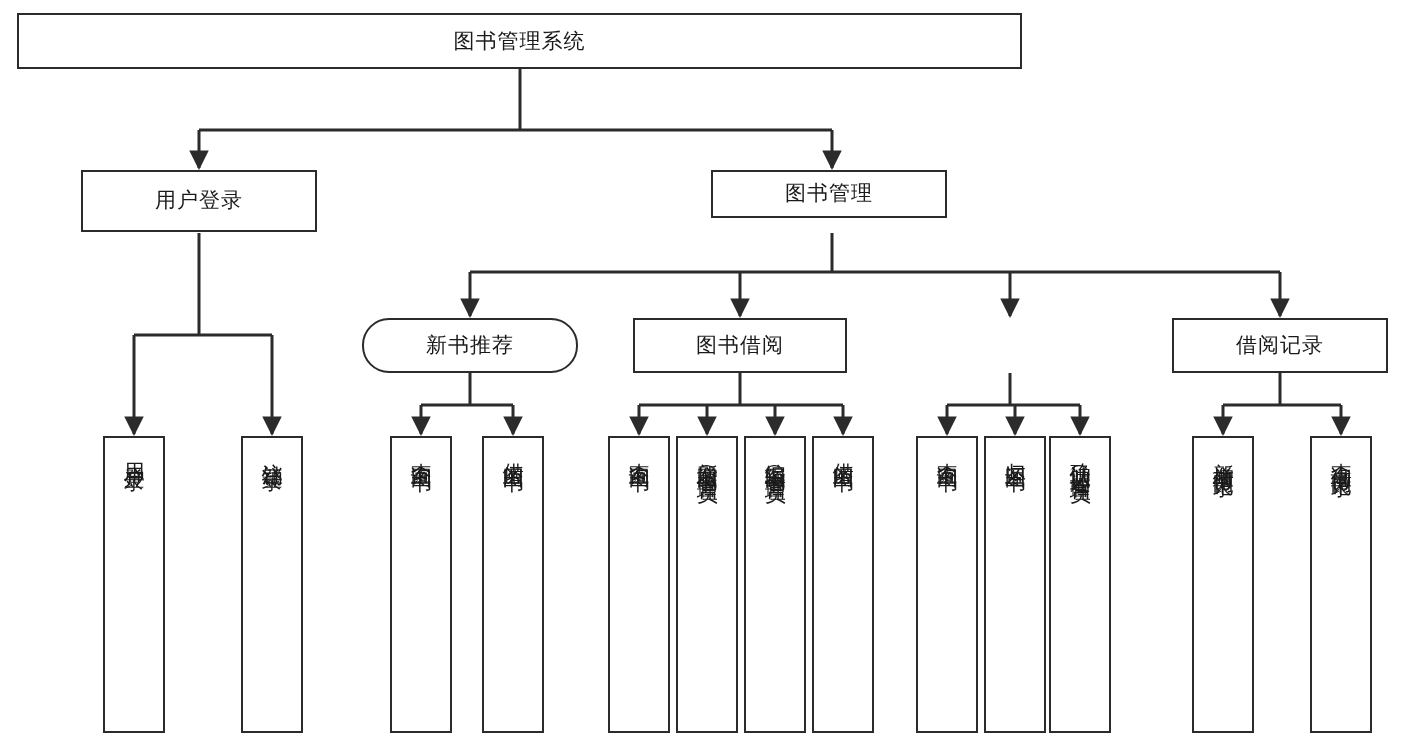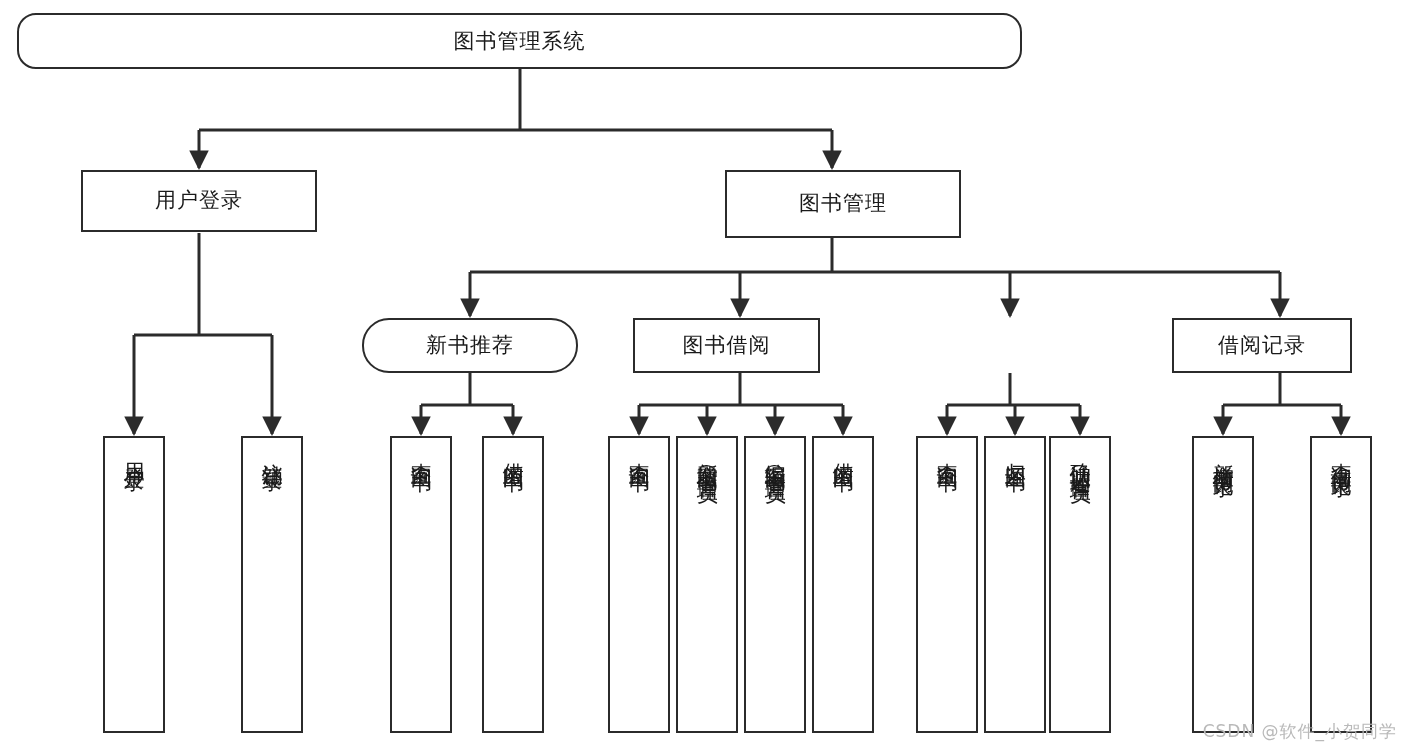--- a/index.html
+++ b/index.html
@@ -35,21 +35,20 @@
   }
   .node.horiz{
     font-size:21px;
     line-height:1.2;
     letter-spacing:1px;
     padding:0 6px;
   }
   .node.root{
     font-size:21px;
     letter-spacing:1px;
-    border-radius:19px;
   }
   .node.leaf{
     padding:8px 2px;
     align-items:flex-start;
     justify-content:center;
   }
   .vtext{
     writing-mode:vertical-rl;
     text-orientation:upright;
     font-size:21px;
@@ -124,31 +123,31 @@
     </g>
   </svg>
 
   <div class="node root" style="left:17px;top:13px;width:1005px;height:56px;">
     <span>图书管理系统</span>
   </div>
 
   <div class="node horiz" style="left:81px;top:170px;width:236px;height:62px;">
     <span>用户登录</span>
   </div>
-  <div class="node horiz" style="left:711px;top:170px;width:236px;height:68px;margin-left:14px;">
+  <div class="node horiz" style="left:711px;top:170px;width:236px;height:48px;">
     <span>图书管理</span>
   </div>
 
   <div class="node horiz" style="left:362px;top:318px;width:216px;height:55px;border-radius:27px;">
     <span>新书推荐</span>
   </div>
-  <div class="node horiz" style="left:633px;top:318px;width:187px;height:55px;">
+  <div class="node horiz" style="left:633px;top:318px;width:214px;height:55px;">
     <span>图书借阅</span>
   </div>
-  <div class="node horiz" style="left:1172px;top:318px;width:180px;height:55px;">
+  <div class="node horiz" style="left:1172px;top:318px;width:216px;height:55px;">
     <span>借阅记录</span>
   </div>
 
   <div class="node leaf" style="left:103px;top:436px;width:62px;height:297px;">
     <span class="vtext">用户登录</span>
   </div>
   <div class="node leaf" style="left:241px;top:436px;width:62px;height:297px;">
     <span class="vtext">注销登录</span>
   </div>
 
@@ -182,15 +181,14 @@
     <span class="vtext">确认归还（管理员）</span>
   </div>
 
   <div class="node leaf" style="left:1192px;top:436px;width:62px;height:297px;">
     <span class="vtext">新增借阅记录</span>
   </div>
   <div class="node leaf" style="left:1310px;top:436px;width:62px;height:297px;">
     <span class="vtext">查询借阅记录</span>
   </div>
 
-  <div class="watermark">CSDN @软件_小贺同学</div>
 
 </div>
 
 </body></html>

